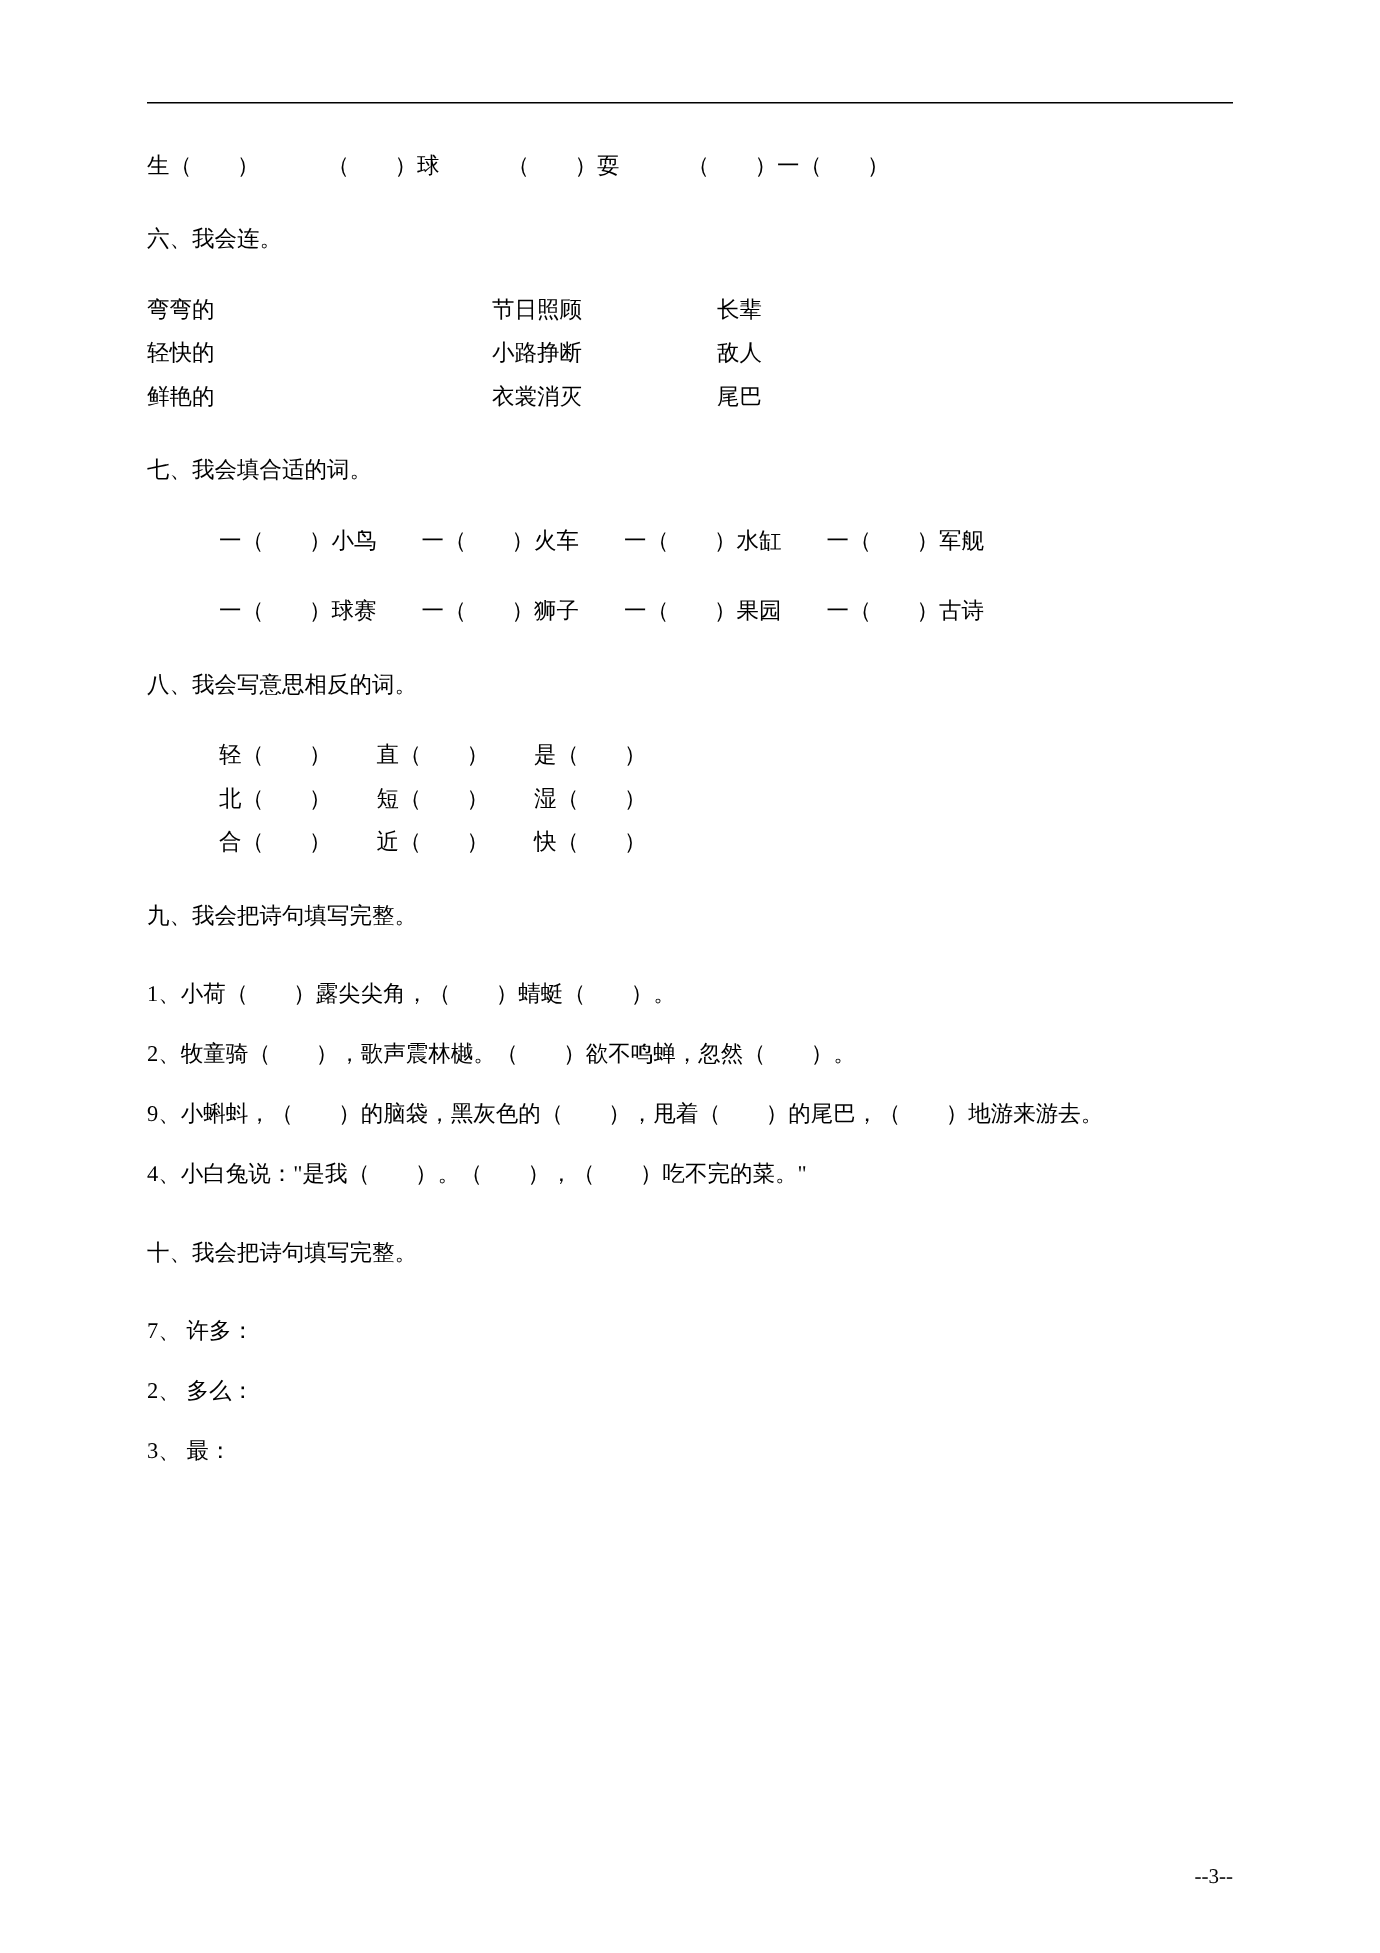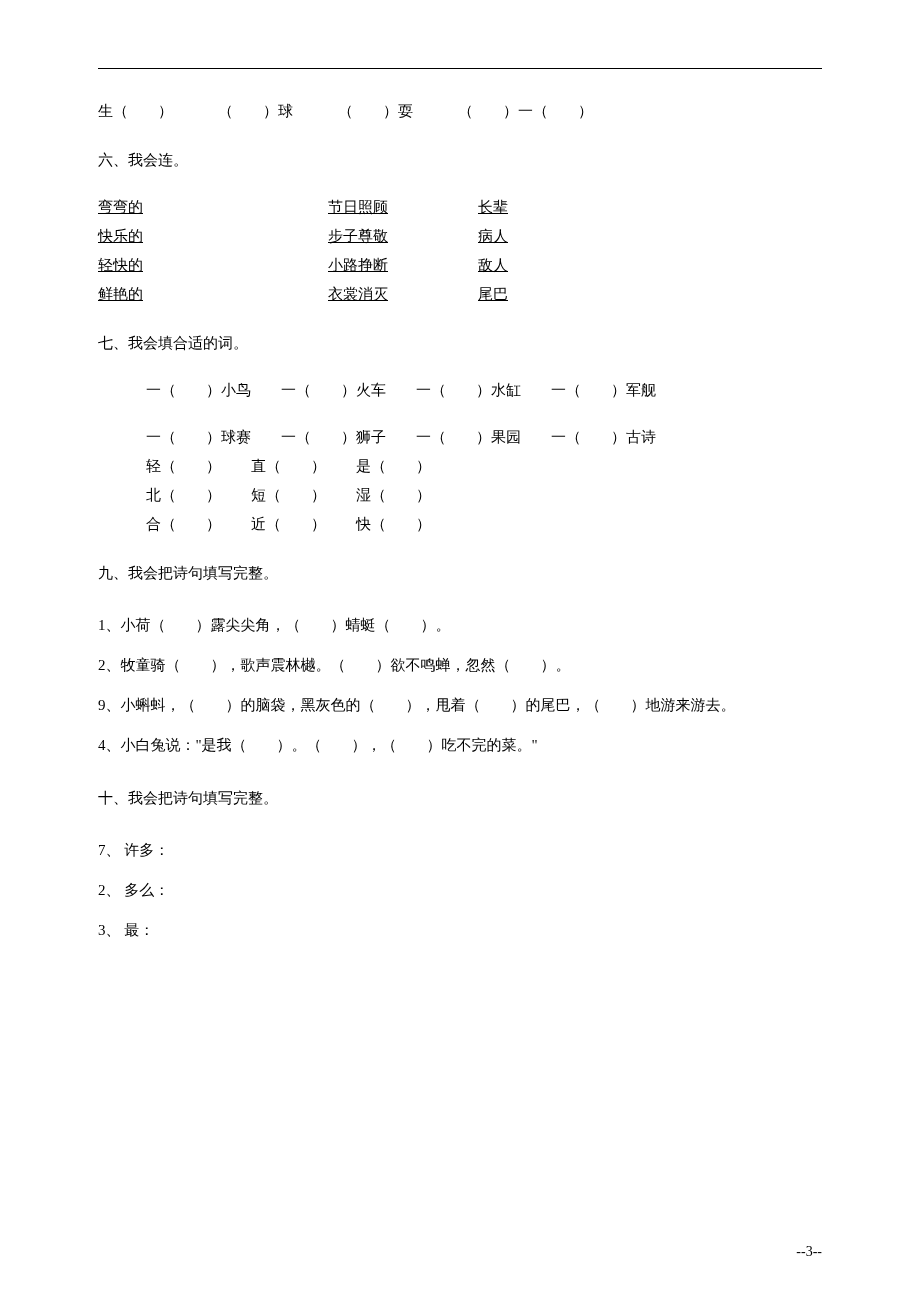--- a/index.html
+++ b/index.html
@@ -24,21 +24,20 @@
   }
   .para {
     margin-bottom: 26px;
   }
   .line {
     white-space: pre;
   }
   .match-row {
     display: flex;
     margin-bottom: 8px;
-    text-decoration: underline;
   }
   .match-row span:nth-child(1){ width: 120px; }
   .match-row span:nth-child(2){ width: 140px; text-align: right; }
   .match-row span:nth-child(3){ width: 120px; }
   .match-row span:nth-child(4){ width: 80px; }
   .antonym-row, .fill-row {
     white-space: pre;
     margin-bottom: 8px;
     margin-left: 48px;
   }
@@ -74,46 +73,41 @@
 
   <div class="section-heading">六、我会连。</div>
   <div class="group">
     <div class="match-row">
       <span>弯弯的</span>
       <span>节日</span>
       <span>照顾</span>
       <span>长辈</span>
     </div>
     <div class="match-row">
-      <span>快乐的</span>
-      <span>步子</span>
-      <span>尊敬</span>
-      <span>病人</span>
-    </div>
-    <div class="match-row">
       <span>轻快的</span>
       <span>小路</span>
       <span>挣断</span>
       <span>敌人</span>
     </div>
     <div class="match-row">
       <span>鲜艳的</span>
       <span>衣裳</span>
       <span>消灭</span>
       <span>尾巴</span>
     </div>
   </div>
 
   <div class="section-heading">七、我会填合适的词。</div>
   <div class="group">
     <div class="fill-row">一（　　）小鸟　　一（　　）火车　　一（　　）水缸　　一（　　）军舰</div>
     <div style="height:18px"></div>
     <div class="fill-row">一（　　）球赛　　一（　　）狮子　　一（　　）果园　　一（　　）古诗</div>
   </div>
 
+  <div class="section-heading">八、我会写意思相反的词。</div>
   <div class="group">
     <div class="antonym-row">轻（　　）　　直（　　）　　是（　　）</div>
     <div class="antonym-row">北（　　）　　短（　　）　　湿（　　）</div>
     <div class="antonym-row">合（　　）　　近（　　）　　快（　　）</div>
   </div>
 
   <div class="section-heading">九、我会把诗句填写完整。</div>
   <div class="group">
     <div class="poem-line">1、小荷（　　）露尖尖角，（　　）蜻蜓（　　）。</div>
     <div class="poem-line">2、牧童骑（　　），歌声震林樾。（　　）欲不鸣蝉，忽然（　　）。</div>

